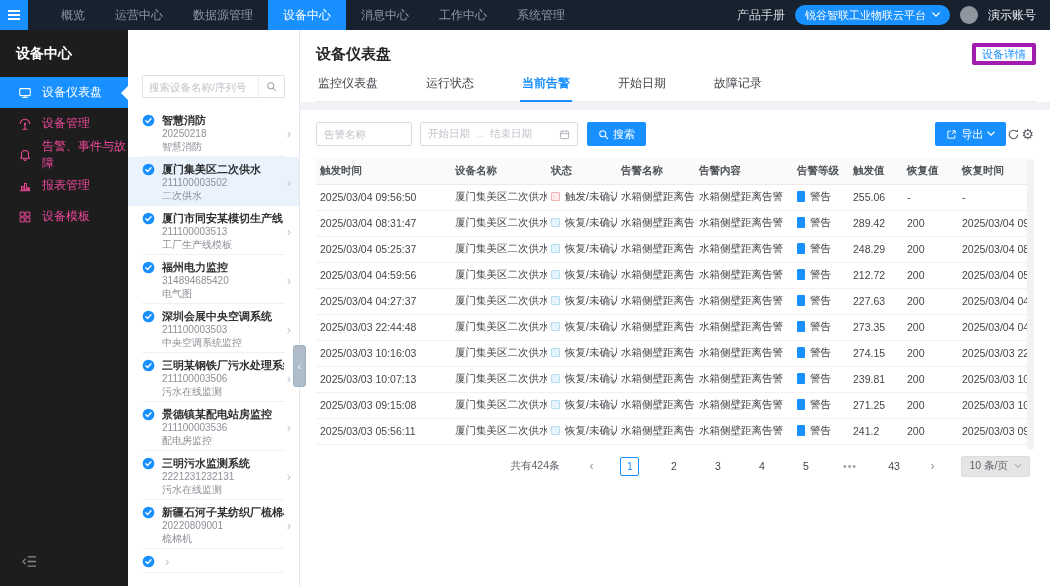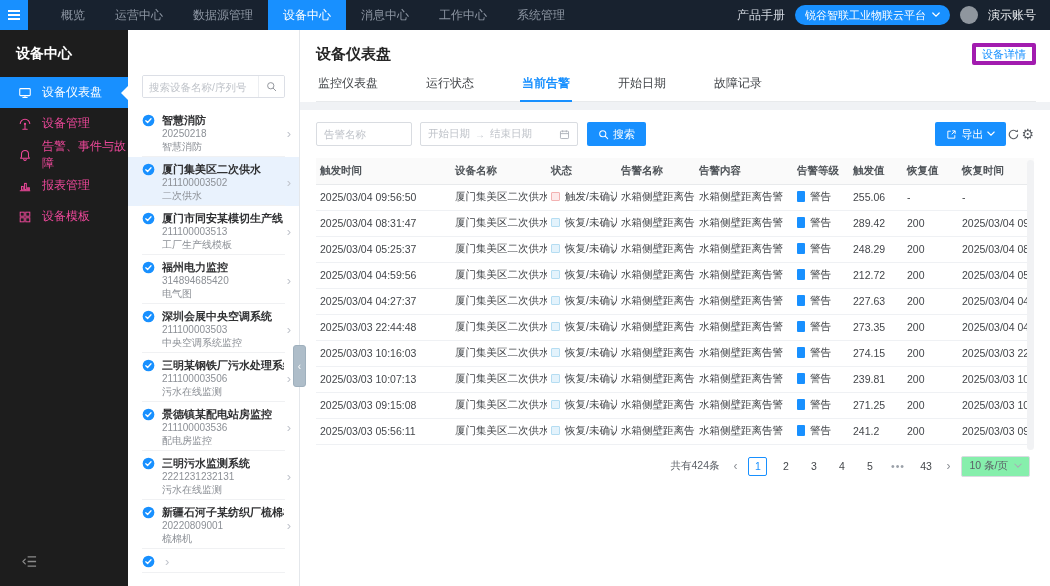--- a/index.html
+++ b/index.html
@@ -92,27 +92,27 @@
   table { border-collapse:collapse; table-layout:fixed; width:782px; }
   th { font-size:10.5px; color:#4e5358; font-weight:bold; text-align:left; height:26px; background:#fafafa; border-bottom:1px solid #e8eaec; padding:0 4px; white-space:nowrap; overflow:hidden; }
   td { font-size:10.5px; color:#43464a; height:26px; border-bottom:1px solid #eff1f4; padding:0 4px; white-space:nowrap; overflow:hidden; }
   .status-sq { display:inline-block; width:9px; height:9px; border-radius:1px; margin-right:5px; vertical-align:-1px; background:#e4f3fc; border:1px solid #b5ddf2; }
   .status-sq.trigger { background:#fdeaea; border-color:#f3b2b2; }
   .level-sq { display:inline-block; width:8px; height:11px; border-radius:1px; margin-right:5px; vertical-align:-2px; background:#1890ff; }
 
   .v-scrollbar { position:absolute; right:16px; top:50px; width:7px; height:290px; background:#f1f2f4; border-radius:4px; cursor:pointer; }
 
   
-  .pagination { display:flex; align-items:center; justify-content:flex-end; gap:9px; margin-top:11px; padding-right:4px; }
+  .pagination { display:flex; align-items:center; justify-content:flex-end; gap:25px; margin-top:11px; padding-right:4px; }
   .pg-total { font-size:10.5px; color:#5b5f66; margin-right:3px; }
   .pg-arrow { font-size:12px; color:#8c9096; cursor:pointer; padding:0 2px; }
   .pg-num { min-width:19px; height:19px; display:flex; align-items:center; justify-content:center; font-size:10.5px; color:#43464a; cursor:pointer; border-radius:2px; }
   .pg-num.active { border:1px solid #1890ff; color:#1890ff; background:#fff; }
   .pg-num.dots { color:#9aa0a8; cursor:default; letter-spacing:1px; }
-  .page-size { height:21px; border:1px solid #d9dce1; border-radius:2px; display:flex; align-items:center; gap:6px; padding:0 7px; font-size:10.5px; color:#5b5f66; cursor:pointer; background:#86efac; }
+  .page-size { height:21px; border:1px solid #d9dce1; border-radius:2px; display:flex; align-items:center; gap:6px; padding:0 7px; font-size:10.5px; color:#5b5f66; cursor:pointer; background:#e5e5e5; }
   .page-size svg { width:8px; height:6px; color:#a8adb5; }
 </style>
 </head>
 <body>
 
 <div class="app">
 
   <header class="navbar">
     <div class="hamburger">
         <span></span>

